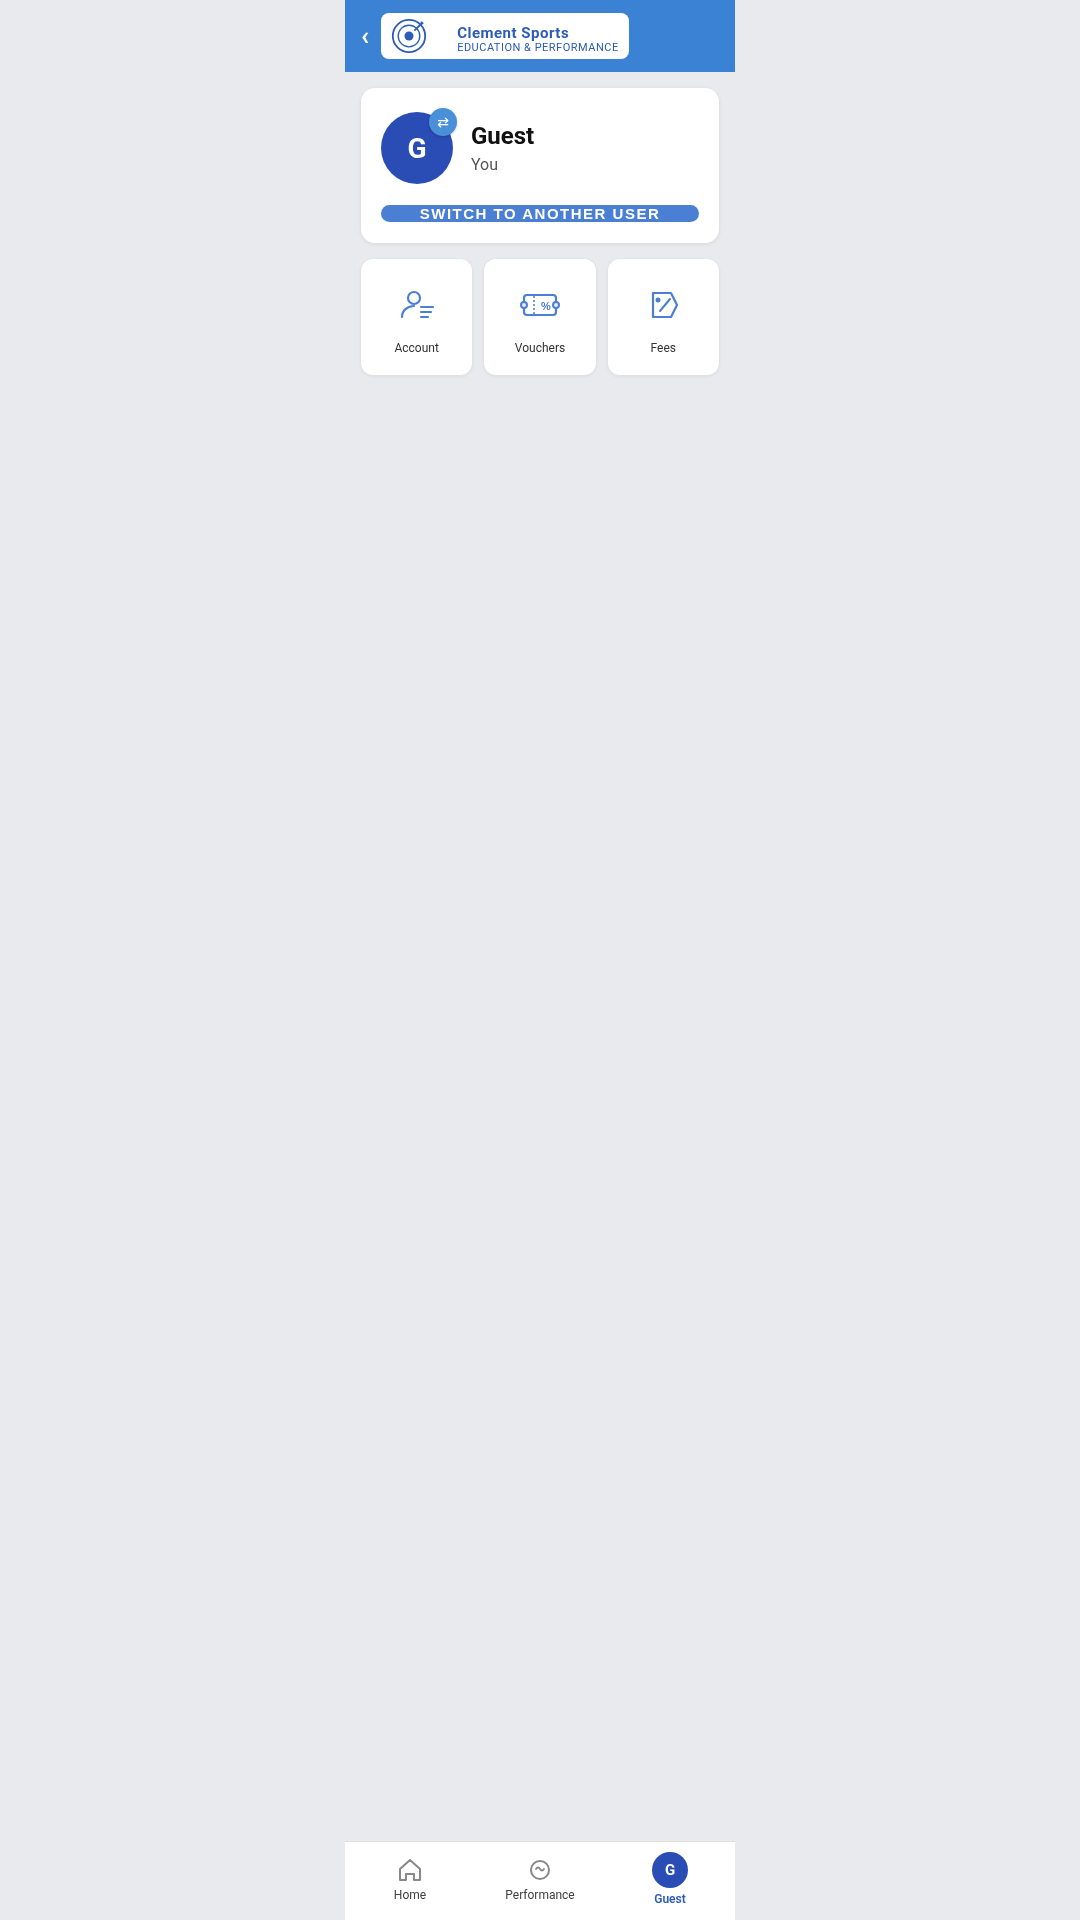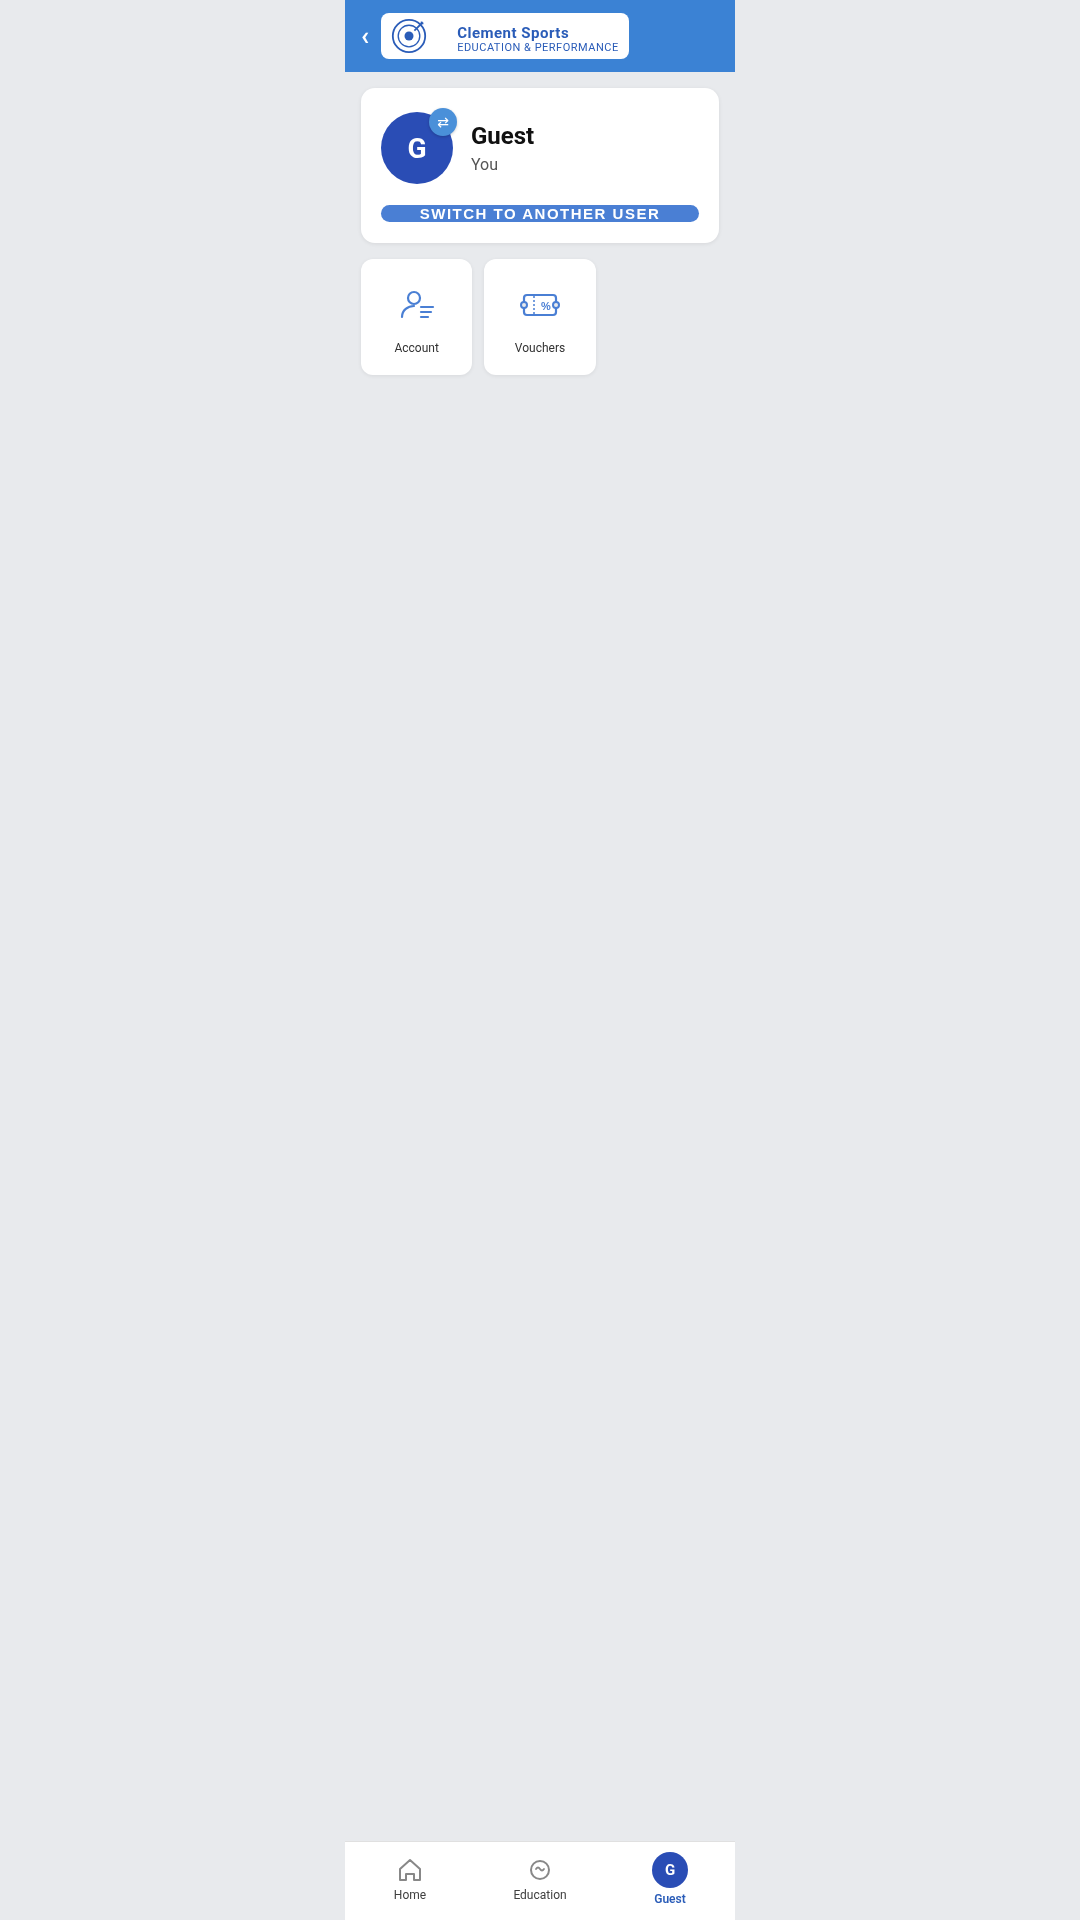--- a/index.html
+++ b/index.html
@@ -304,20 +304,31 @@
           <circle cx="36" cy="20" r="3" fill="#e8eaed" stroke="#4a7fd4" stroke-width="2"></circle>
 
           <line x1="14" y1="11" x2="14" y2="29" stroke="#4a7fd4" stroke-width="1.5" stroke-dasharray="2,2"></line>
 
           <text x="21" y="25" font-size="11" fill="#4a7fd4" font-family="sans-serif" font-weight="bold">%</text>
         </svg>
       </div>
       <span class="menu-card-label">Vouchers</span>
     </div>
 
+    <div class="menu-card">
+      <div class="menu-icon">
+        <svg viewBox="0 0 40 40" fill="none" xmlns="http://www.w3.org/2000/svg">
+
+          <path d="M10 8 L28 8 L34 20 L28 32 L10 32 Z" stroke="#4a7fd4" stroke-width="2.2" stroke-linejoin="round"></path>
+          <circle cx="15" cy="15" r="2.5" fill="#4a7fd4"></circle>
+          <line x1="27" y1="14" x2="17" y2="26" stroke="#4a7fd4" stroke-width="2" stroke-linecap="round"></line>
+        </svg>
+      </div>
+      <span class="menu-card-label">Fees</span>
+    </div>
 
   </div>
 
 
 </div>
 
 <div class="bottom-nav">
 
   <div class="nav-item">
     <div class="nav-icon">
@@ -328,21 +339,21 @@
     <span class="nav-label">Home</span>
   </div>
 
   <div class="nav-item">
     <div class="nav-icon">
       <svg width="26" height="26" viewBox="0 0 26 26" fill="none">
         <path d="M13 4 C8 4 4 8 4 13 C4 18 8 22 13 22 C18 22 22 18 22 13 C22 8 18 4 13 4 Z" stroke="#888" stroke-width="2" fill="none"></path>
         <path d="M9 12 Q11 9 13 12 Q15 15 17 12" stroke="#888" stroke-width="1.8" fill="none" stroke-linecap="round"></path>
       </svg>
     </div>
-    <span class="nav-label">Education</span>
+    <span class="nav-label">Performance</span>
   </div>
 
   <div class="nav-item">
     <div class="nav-avatar">
       <span>G</span>
     </div>
     <span class="nav-label active">Guest</span>
   </div>
 
 </div>

